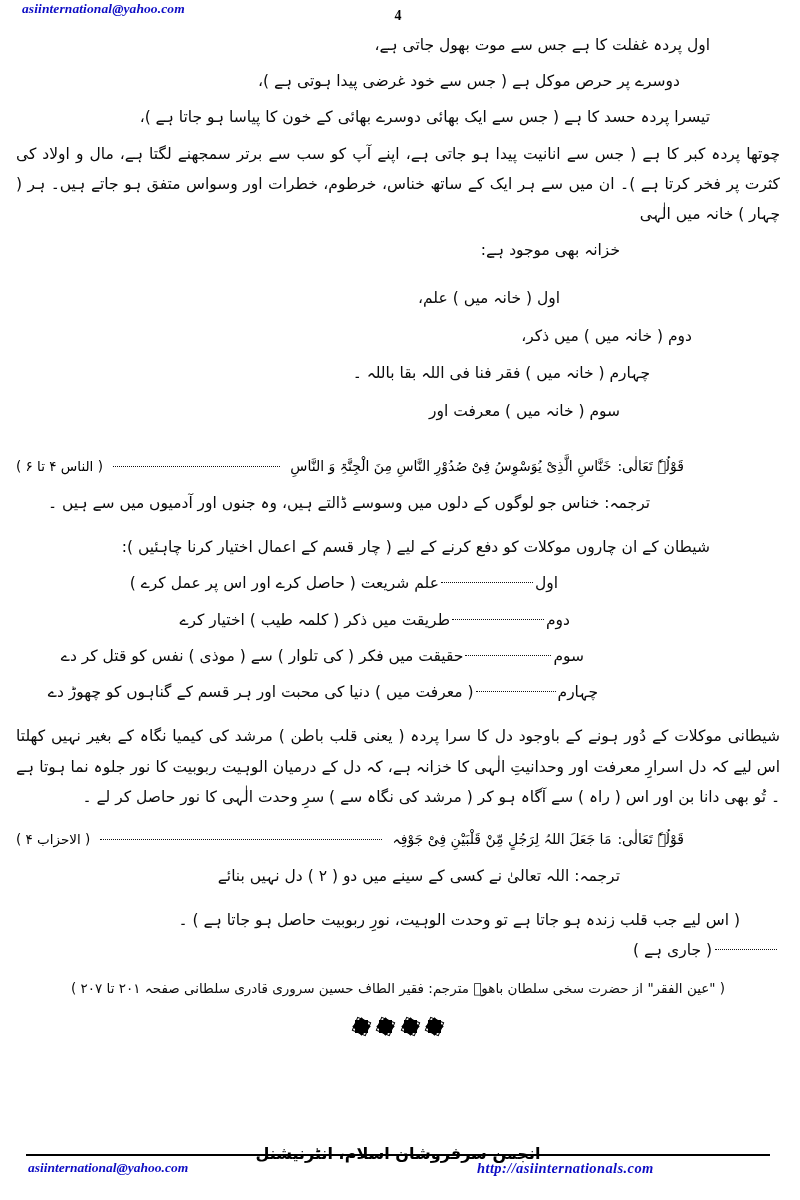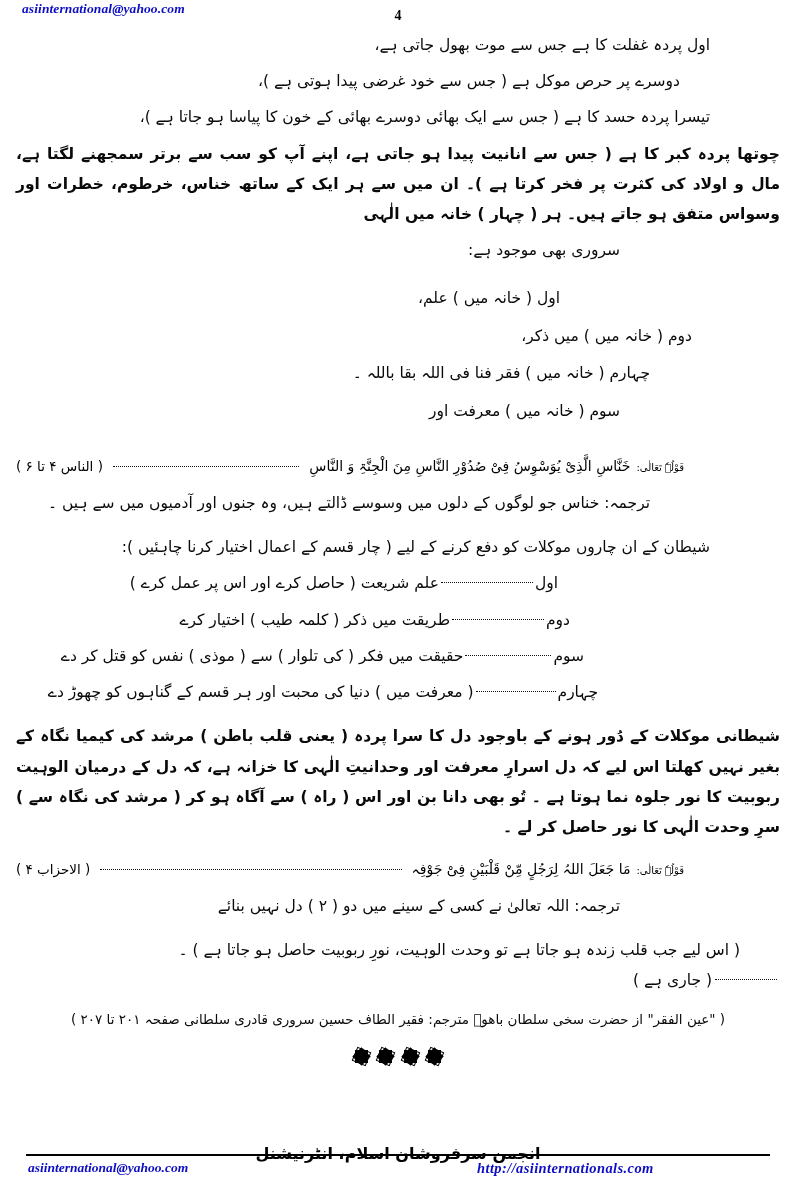--- a/index.html
+++ b/index.html
@@ -91,21 +91,20 @@
   
   .line {
     display: block;
     white-space: nowrap;
     overflow: visible;
   }
   .block {
     display: block;
     text-align: justify;
     text-align-last: right;
-    font-weight: bold;
   }
 
   .ind-1  { margin-right: 40px; }
   .ind-2  { margin-right: 70px; }
   .ind-3  { margin-right: 100px; }
   .ind-4  { margin-right: 130px; }
   .ind-5  { margin-right: 160px; }
   .ind-6  { margin-right: 88px; }
   .ind-7  { margin-right: 220px; }
 
@@ -119,21 +118,21 @@
     display: flex;
     flex-direction: row;
     align-items: baseline;
     justify-content: flex-start;
     gap: 6px;
     direction: rtl;
     padding-right: 96px;
   }
   .verse-label {
     font-family: "DejaVu Sans", sans-serif;
-    font-size: 10px;
+    font-size: 14px;
     white-space: nowrap;
   }
   .verse-text {
     font-family: "DejaVu Sans", sans-serif;
     font-size: 14px;
     white-space: nowrap;
   }
   .verse-dots {
     flex: 1 1 auto;
     min-width: 40px;
@@ -324,21 +323,21 @@
   <div class="content">
 
     <div class="urdu">
       <span class="line ind-2">اول پردہ غفلت کا ہے جس سے موت بھول جاتی ہے،</span>
       <span class="line ind-3 gap-sm">دوسرے پر حرص موکل ہے ( جس سے خود غرضی پیدا ہوتی ہے )،</span>
       <span class="line ind-2 gap-sm">تیسرا پردہ حسد کا ہے ( جس سے ایک بھائی دوسرے بھائی کے خون کا پیاسا ہو جاتا ہے )،</span>
     </div>
 
     <div class="urdu block gap-sm">چوتھا پردہ کبر کا ہے ( جس سے انانیت پیدا ہو جاتی ہے، اپنے آپ کو سب سے برتر سمجھنے لگتا ہے، مال و اولاد کی کثرت پر فخر کرتا ہے )۔   ان میں سے ہر ایک کے ساتھ خناس، خرطوم، خطرات اور وسواس متفق ہو جاتے ہیں۔ ہر ( چہار ) خانہ میں الٰہی</div>
     <div class="urdu gap-sm">
-      <span class="line ind-5">سروری بھی موجود ہے:</span>
+      <span class="line ind-5">خزانہ بھی موجود ہے:</span>
     </div>
 
     <div class="urdu khazana-list gap-md">
       <span class="line ind-7">اول ( خانہ میں ) علم،</span>
       <span class="line ind-6">دوم  ( خانہ میں ) میں ذکر،</span>
       <span class="line ind-4">چہارم ( خانہ میں ) فقر فنا فی اللہ بقا باللہ ۔</span>
       <span class="line ind-5">سوم ( خانہ میں ) معرفت اور</span>
     </div>
 
     <div class="verse-row gap-lg">

